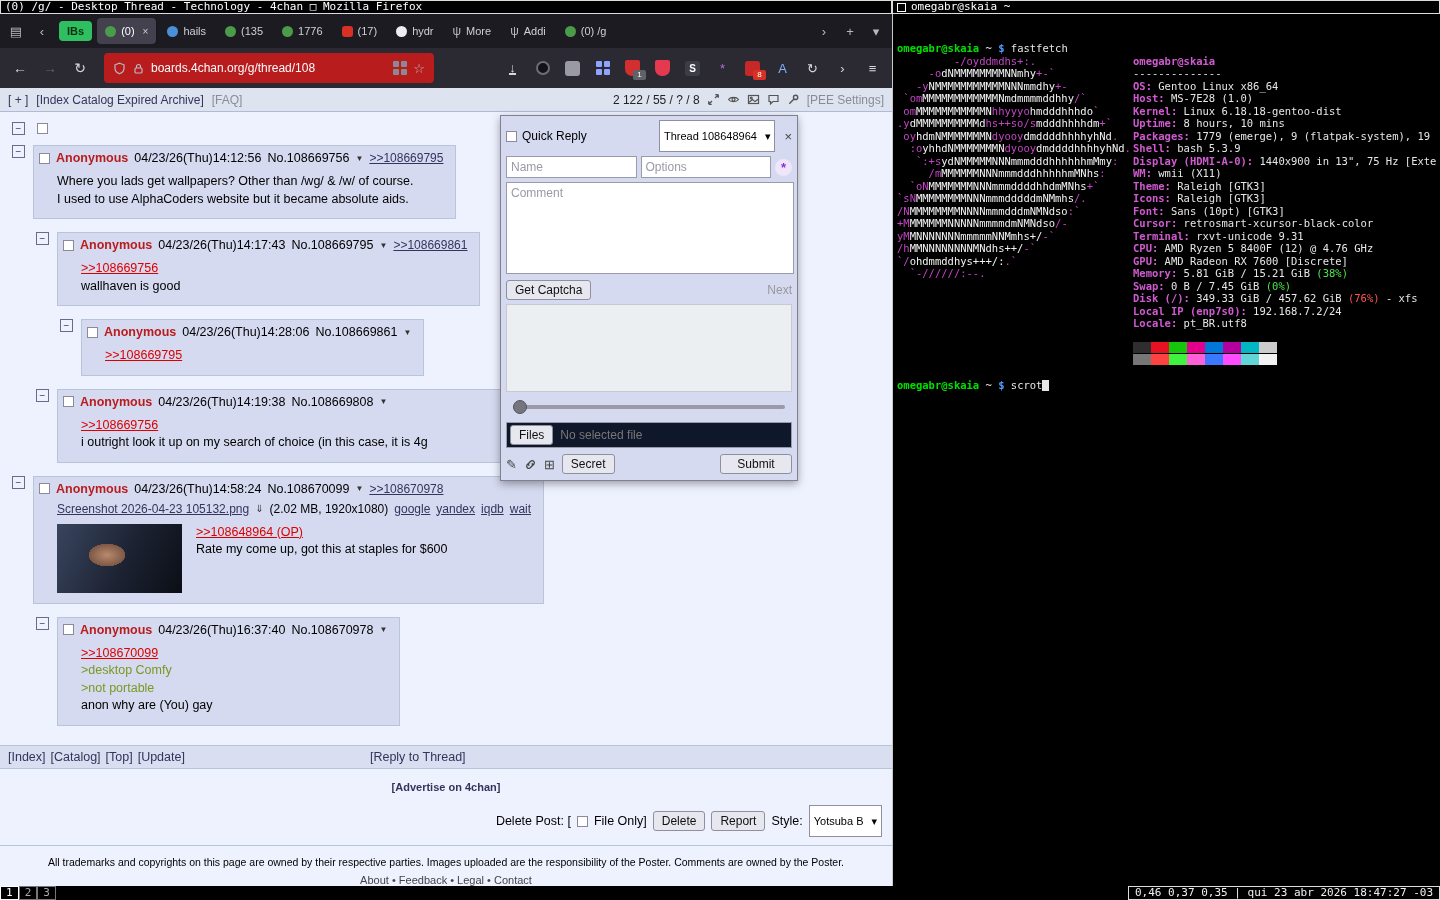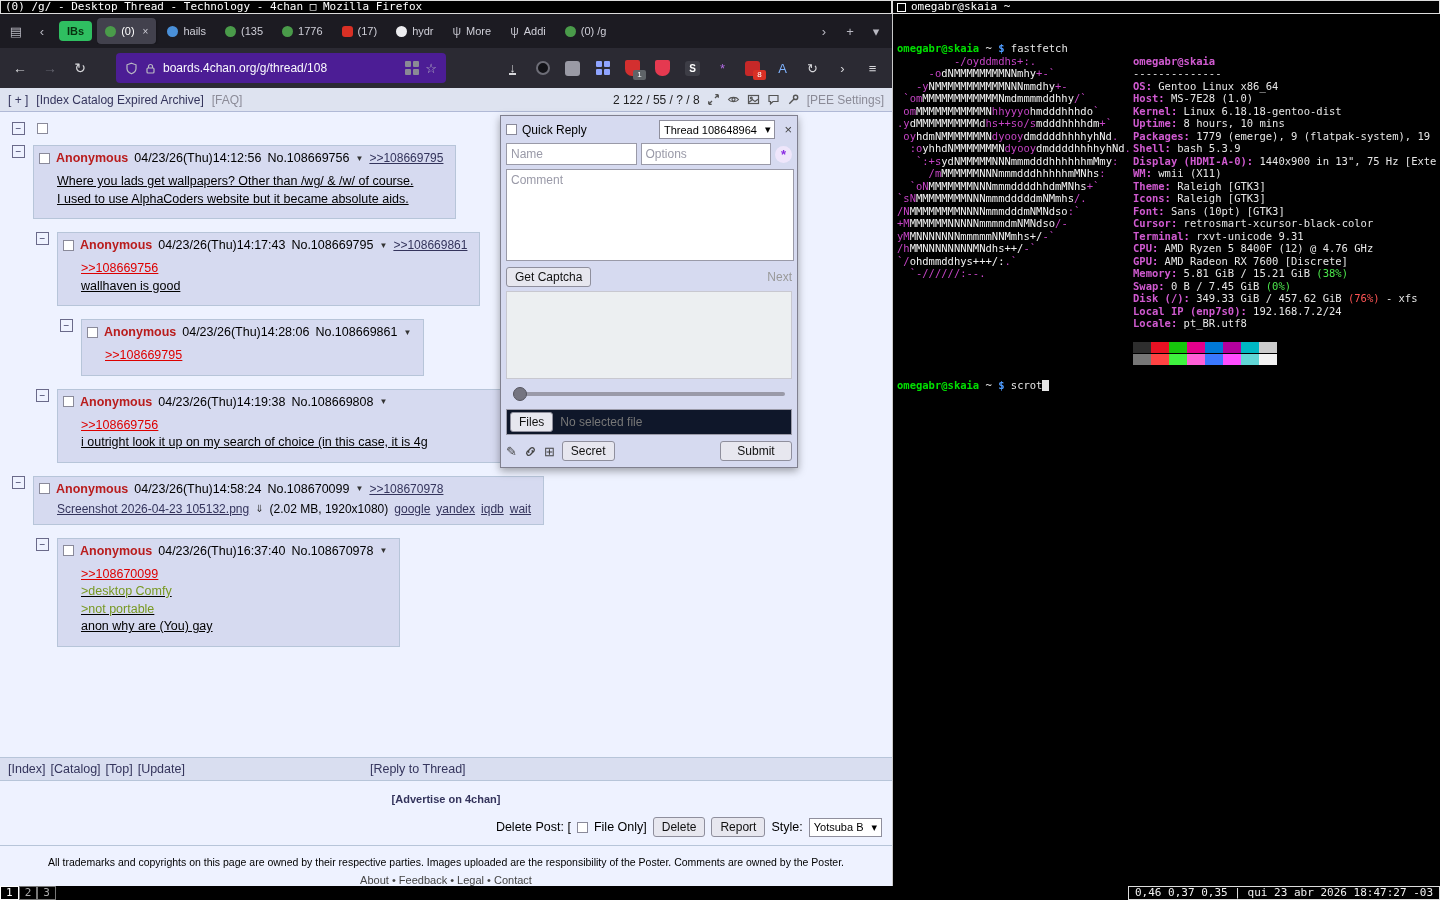--- a/index.html
+++ b/index.html
@@ -30,21 +30,21 @@
   .fav-fourchan{background:#4a9b4a;}
   .fav-blue{background:#4a90d9;}
   .fav-red{background:#d93025;border-radius:3px;}
   .fav-github{background:#ededf0;}
   .fav-psi{background:none;color:#b9b9c2;font-size:12px;width:auto;border-radius:0;}
   .tab-close{margin-left:3px;font-size:10px;color:#cfcfd8;}
 
   .navbar{height:40px;background:#2b2a33;display:flex;align-items:center;padding:0 6px;gap:2px;flex:0 0 auto;}
   .nbtn{width:28px;height:28px;border-radius:4px;color:#d7d7db;display:flex;align-items:center;justify-content:center;font-size:14px;flex:0 0 auto;}
   .nbtn.dim{color:#63636d;}
-  .urlbar{width:330px;height:30px;margin:0 20px;background:#4c1d95;border-radius:4px;display:flex;align-items:center;gap:6px;padding:0 9px;color:#fbfbfe;font-size:12px;flex:0 0 auto;box-sizing:border-box;}
+  .urlbar{width:330px;height:30px;margin:0 8px;background:#b91c1c;border-radius:4px;display:flex;align-items:center;gap:6px;padding:0 9px;color:#fbfbfe;font-size:12px;flex:0 0 auto;box-sizing:border-box;}
   .url-text{flex:1 1 auto;overflow:hidden;white-space:nowrap;}
   .shape-grid{width:14px;height:14px;display:grid;grid-template-columns:6px 6px;grid-template-rows:6px 6px;gap:2px;flex:0 0 auto;}
   .shape-grid i{background:#8fa4ff;border-radius:1px;}
   .shape-grid.gray i{background:#8a8a95;}
   .star{color:#b9b9c3;font-size:13px;}
   .exticons{display:flex;align-items:center;gap:3px;flex:1 1 auto;justify-content:flex-end;}
   .xi{position:relative;width:27px;height:26px;border-radius:4px;display:flex;align-items:center;justify-content:center;color:#d7d7db;font-size:13px;flex:0 0 auto;}
   .xi .glyph{font-size:13px;}
   .xi .glyph.u{border-bottom:2px solid #d7d7db;line-height:11px;}
   .shape-circle{width:14px;height:14px;border-radius:50%;background:#121217;border:2px solid #6d6d77;box-sizing:border-box;}
@@ -68,33 +68,33 @@
   .post{background:#d6daf0;border:1px solid #b7c5d9;padding:5px 12px 8px 5px;display:inline-block;}
   .post.wide{min-width:640px;}
   .ph{display:flex;align-items:center;gap:6px;white-space:nowrap;}
   .pname{color:#b91c1c;font-weight:bold;}
   .pno{color:#000;}
   .pmenu{font-size:8px;color:#333;}
   .pback{color:#34345c;text-decoration:underline;font-size:12px;}
   .pfile{margin:6px 0 0 18px;font-size:12px;display:flex;gap:6px;align-items:center;white-space:nowrap;}
   .pfile a{color:#34345c;text-decoration:underline;}
   .dlglyph{font-size:10px;color:#333;}
-  .pb{margin:8px 0 2px 18px;line-height:1.4;text-decoration:underline;}
+  .pb{margin:8px 0 2px 18px;line-height:1.4;}
   .pb.with-thumb{display:flex;gap:14px;}
   .thumb{width:125px;height:69px;flex:0 0 auto;background:
     radial-gradient(ellipse 26px 16px at 40% 45%, #b98a6e 0%, #7d5744 70%, rgba(0,0,0,0) 71%),
     linear-gradient(115deg,#39455e 0%,#1c2232 55%,#0b0e15 100%);}
   .ql{color:#dd0000;text-decoration:underline;}
   .green{color:#789922;}
   .ptext{color:#000;}
 
   
   .qr{position:absolute;left:500px;top:27px;width:298px;background:#d6daf0;border:1px solid #80808f;box-shadow:0 3px 8px rgba(0,0,0,.35);font-size:12px;z-index:5;box-sizing:border-box;}
   .qr-head{display:flex;align-items:center;gap:5px;padding:4px 5px;}
-  .selbox{height:19px;background:#fff;border:1px solid #8f8f9d;font-size:11px;padding:0 4px;display:flex;align-items:center;gap:8px;box-sizing:border-box;}
+  .selbox{height:32px;background:#fff;border:1px solid #8f8f9d;font-size:11px;padding:0 4px;display:flex;align-items:center;gap:8px;box-sizing:border-box;}
   .qr-close{margin-left:4px;color:#444;font-size:13px;}
   .qr-rowinputs{display:flex;gap:4px;padding:0 5px 4px;align-items:center;}
   input.qr-in,textarea.qr-ta{background:#fff;border:1px solid #9a9aa8;font:12px "Liberation Sans",sans-serif;color:#000;box-sizing:border-box;}
   input.qr-in{flex:1 1 auto;height:22px;padding:0 4px;min-width:0;}
   ::placeholder{color:#9a9aa8;opacity:1;}
   .flake{color:#8a2be2;background:#efe6fb;border-radius:50%;width:17px;height:17px;display:flex;align-items:center;justify-content:center;font-size:13px;font-weight:bold;flex:0 0 auto;}
   textarea.qr-ta{display:block;margin:0 5px;width:288px;height:92px;resize:none;padding:3px 4px;}
   .qr-caprow{display:flex;align-items:center;padding:6px 5px 4px;}
   .btn{background:#e7e7ef;border:1px solid #8f8f9d;border-radius:3px;padding:2px 8px;font-size:12px;color:#111;font-family:"Liberation Sans",sans-serif;}
   .qr-next{margin-left:auto;color:#999;}
@@ -394,20 +394,27 @@
               </div>
               <div class="pfile">
                 <a class="fname">Screenshot 2026-04-23 105132.png</a>
                 <span class="dlglyph">⇓</span>
                 <span class="fmeta">(2.02 MB, 1920x1080)</span>
                 <a class="fsl">google</a>
                 <a class="fsl">yandex</a>
                 <a class="fsl">iqdb</a>
                 <a class="fsl">wait</a>
               </div>
+              <div class="pb with-thumb">
+                <div class="thumb"></div>
+                <div class="pbtxt">
+                  <div class="ql">&gt;&gt;108648964 (OP)</div>
+                  <div class="ptext">Rate my come up, got this at staples for $600</div>
+                </div>
+              </div>
             </div>
           </div>
           <div class="post-row lvl1">
             <span class="collapse">−</span>
             <div class="post">
               <div class="ph">
                 <span class="cb"></span>
                 <span class="pname">Anonymous</span>
                 <span class="pdate">04/23/26(Thu)16:37:40</span>
                 <span class="pno">No.108670978</span>

